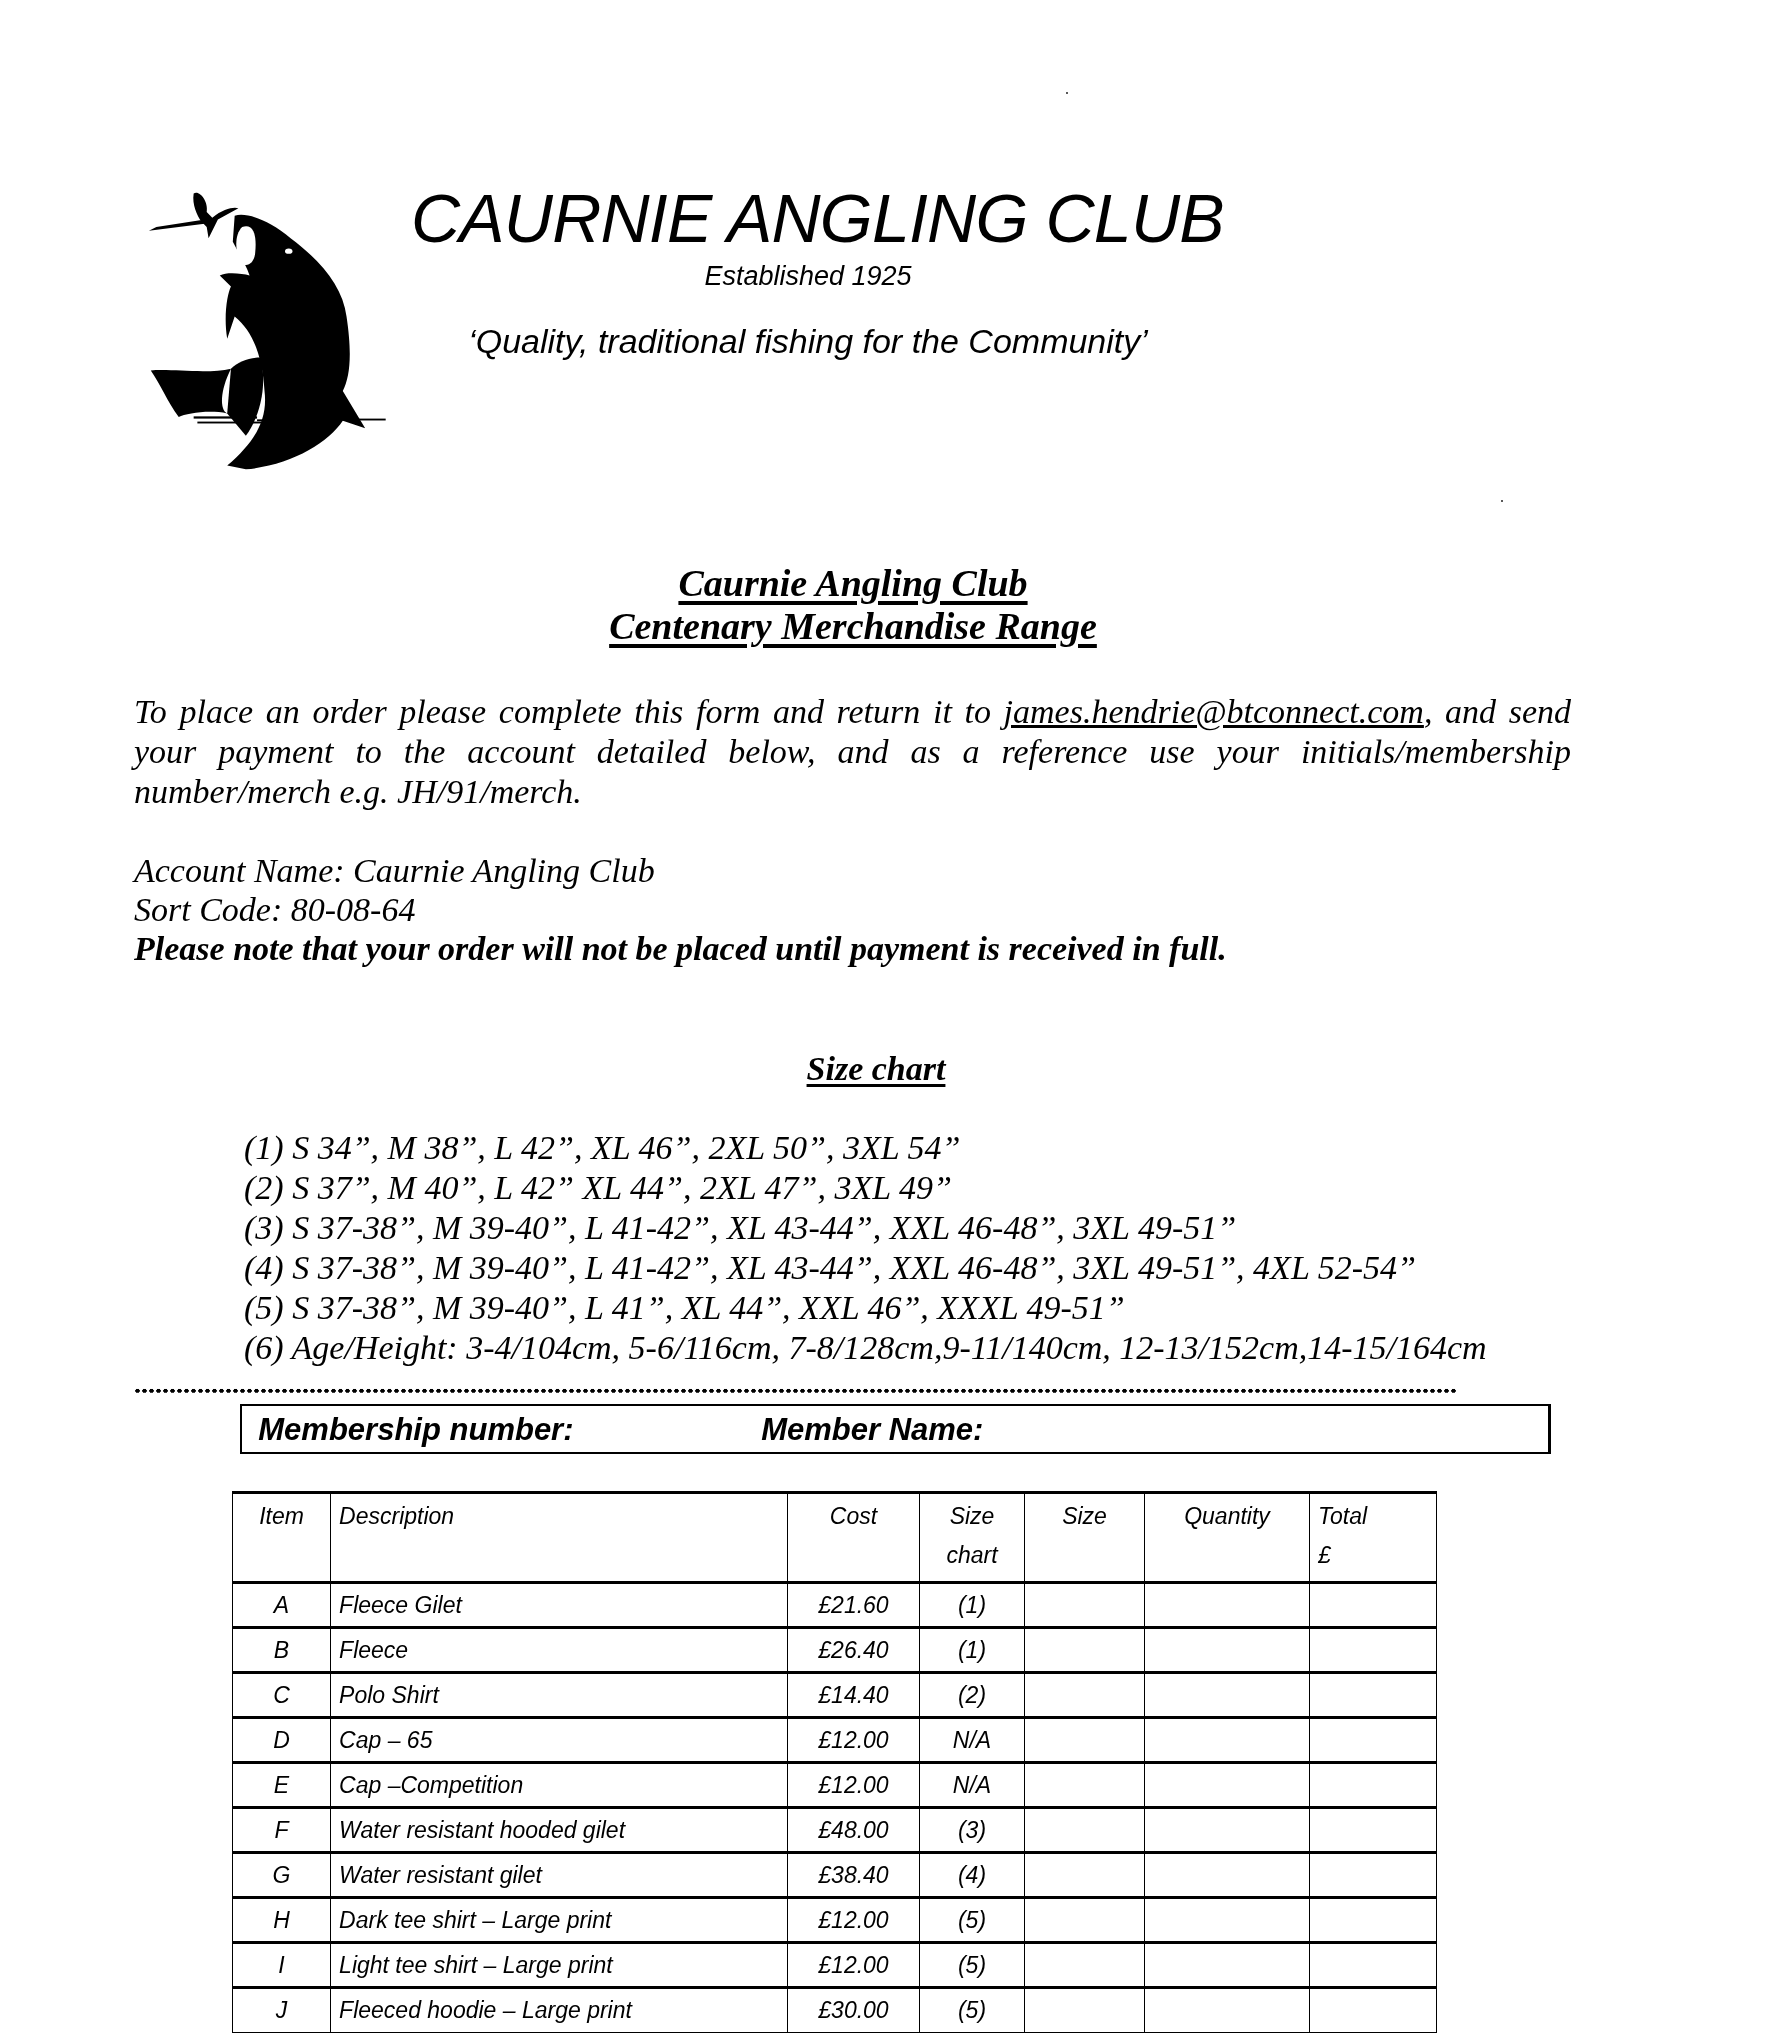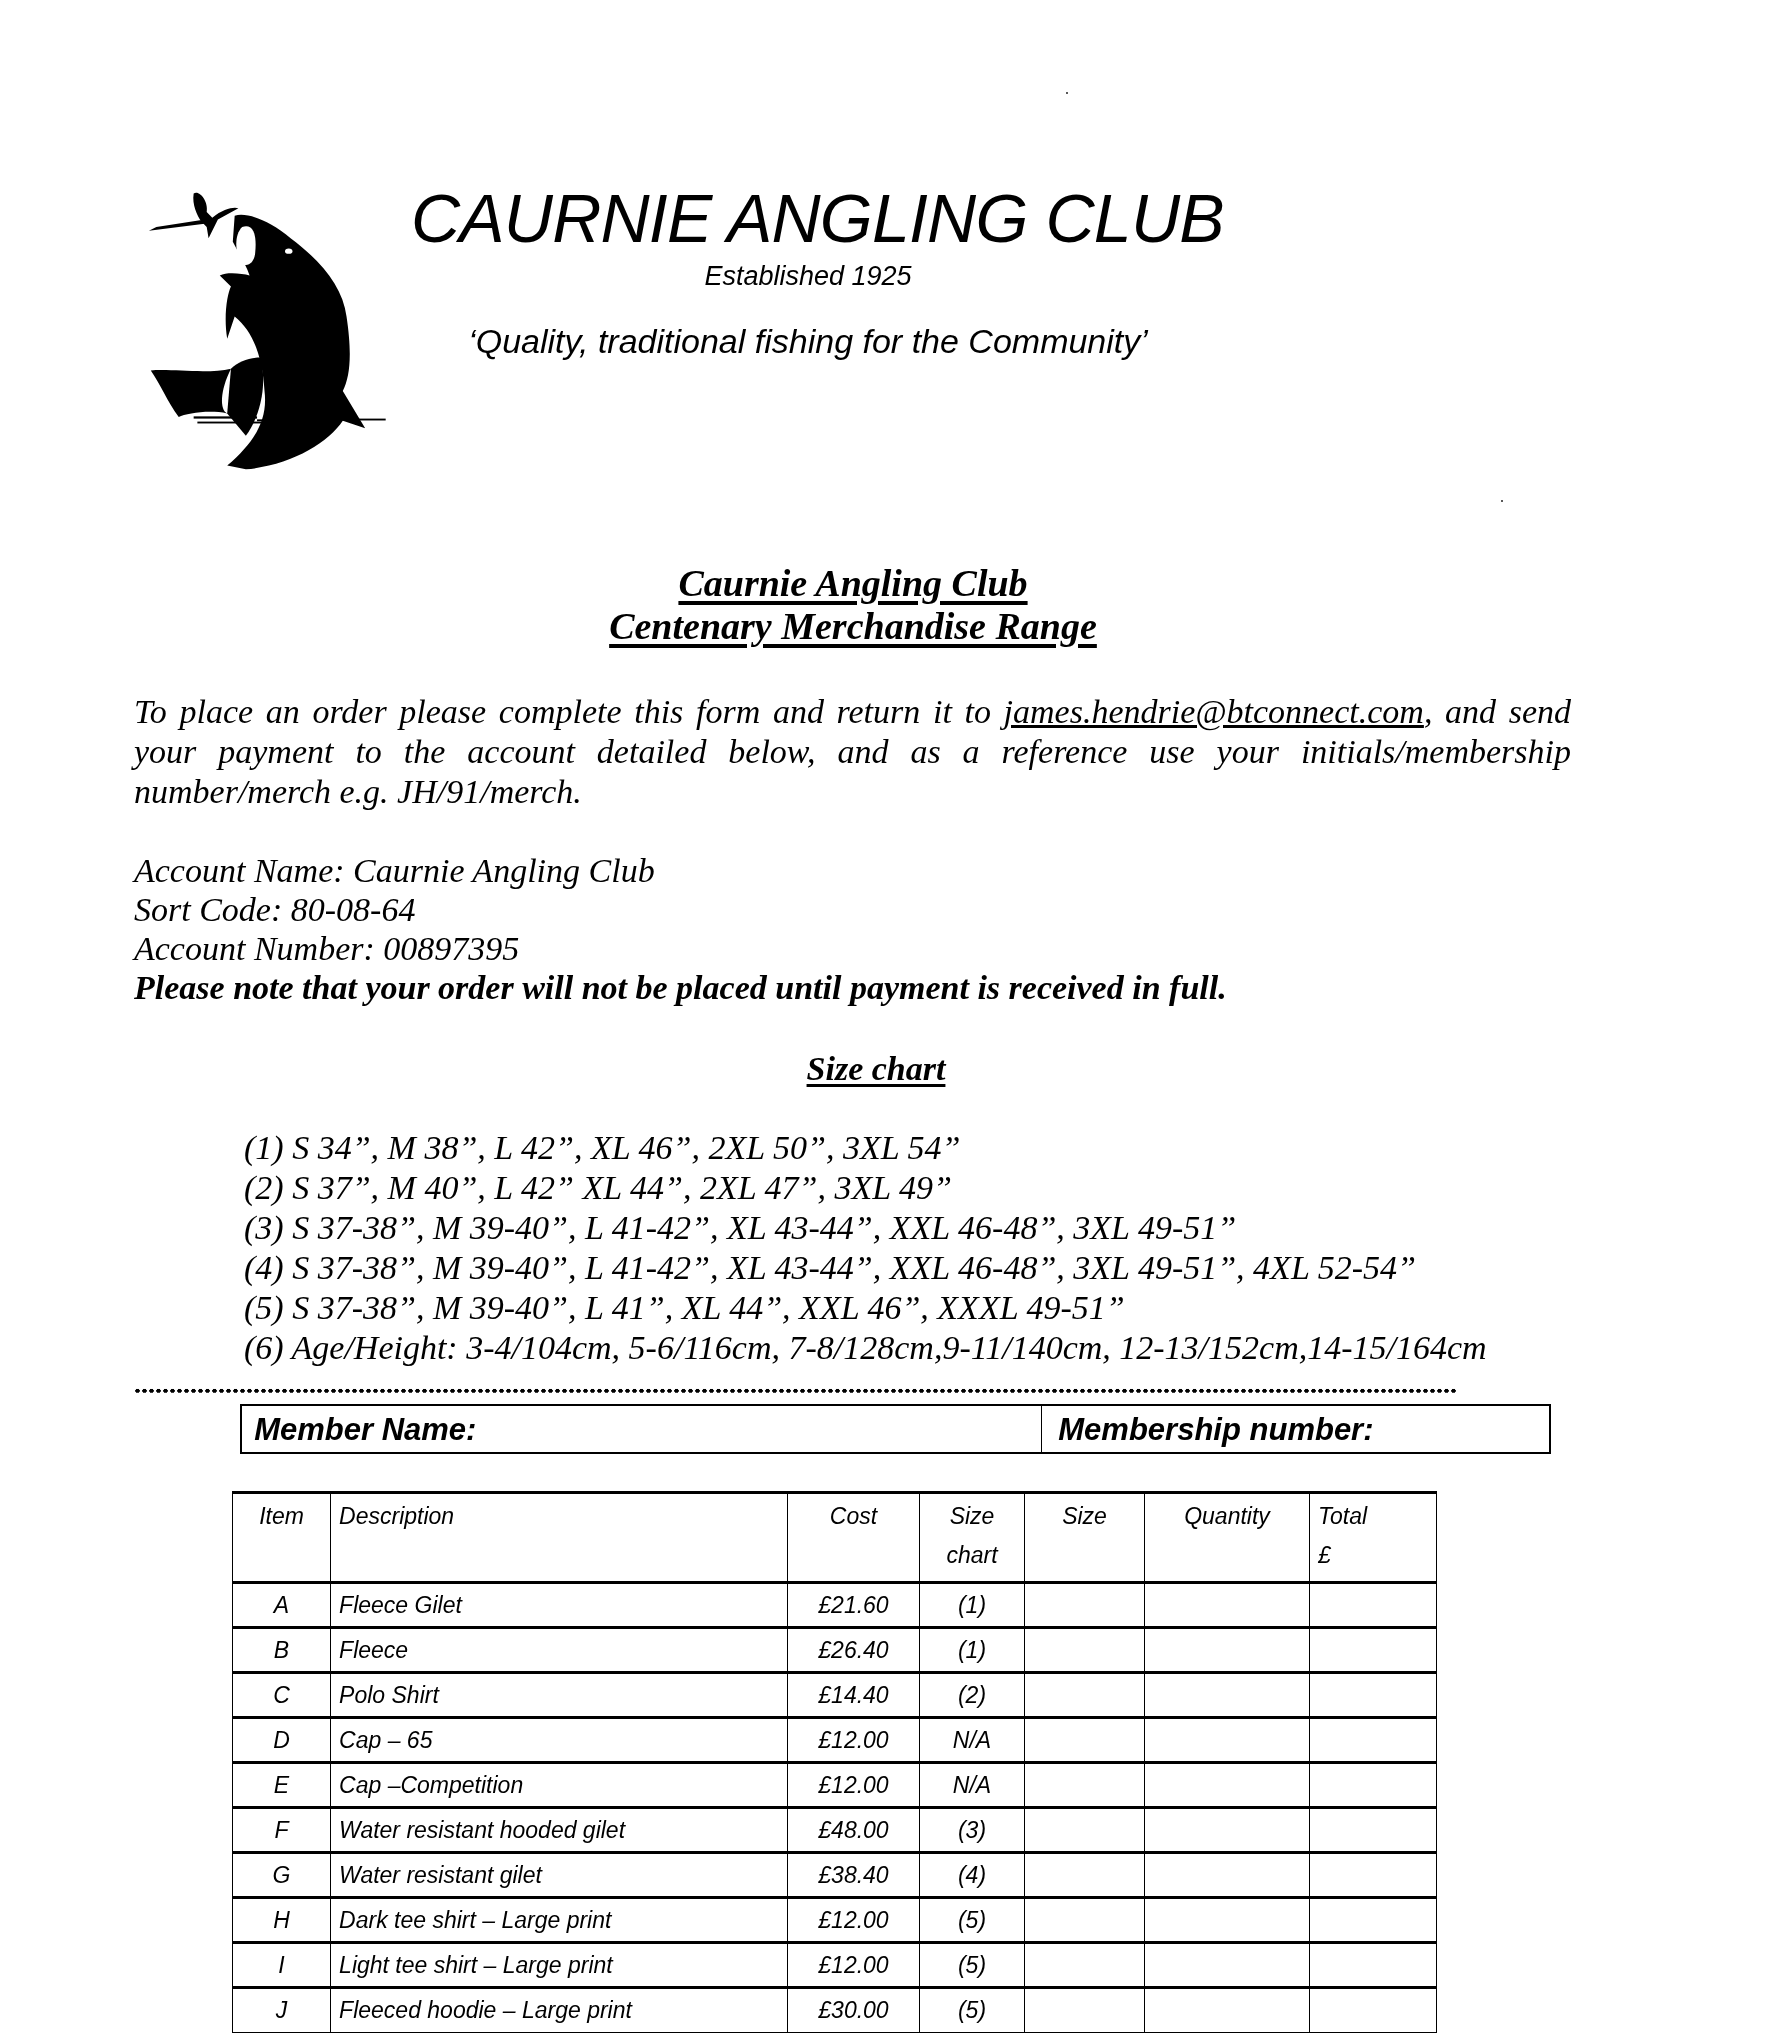--- a/index.html
+++ b/index.html
@@ -89,43 +89,42 @@
   <div>Centenary Merchandise Range</div>
 </div>
 
 <div id="intro" class="abs serif">
   <span>To place an order please complete this form and return it to </span><span class="email">james.hendrie@btconnect.com</span><span>, and send your payment to the account detailed below, and as a reference use your initials/membership number/merch e.g. JH/91/merch.</span>
 </div>
 
 <div id="account" class="abs serif">
   <div>Account Name: Caurnie Angling Club</div>
   <div>Sort Code: 80-08-64</div>
-  <div>Account Number: 00897395</div>
   <div class="bold">Please note that your order will not be placed until payment is received in full.</div>
 </div>
 
 <div id="size-chart-title" class="abs serif">Size chart</div>
 <div id="size-list" class="abs serif">
   <div>(1) S 34”, M 38”, L 42”, XL 46”, 2XL 50”, 3XL 54”</div>
   <div>(2) S 37”, M 40”, L 42” XL 44”, 2XL 47”, 3XL 49”</div>
   <div>(3) S 37-38”, M 39-40”, L 41-42”, XL 43-44”, XXL 46-48”, 3XL 49-51”</div>
   <div>(4) S 37-38”, M 39-40”, L 41-42”, XL 43-44”, XXL 46-48”, 3XL 49-51”, 4XL 52-54”</div>
   <div>(5) S 37-38”, M 39-40”, L 41”, XL 44”, XXL 46”, XXXL 49-51”</div>
   <div>(6) Age/Height: 3-4/104cm, 5-6/116cm, 7-8/128cm,9-11/140cm, 12-13/152cm,14-15/164cm</div>
 </div>
 
 <div id="dotted-line" class="abs"></div>
 
 <div id="member-box" class="abs sans">
+  <div id="member-number-cell" class="cell">
+    <span>Membership number:</span>
+    <span></span>
+  </div>
   <div id="member-name-cell" class="cell">
     <span>Member Name:</span>
-    <span></span>
-  </div>
-  <div id="member-number-cell" class="cell">
-    <span>Membership number:</span>
     <span></span>
   </div>
 </div>
 
 <table id="order-table" class="abs sans">
   <thead>
     <tr>
       <th class="c-item center">Item</th>
       <th class="c-desc">Description</th>
       <th class="c-cost center">Cost</th>

